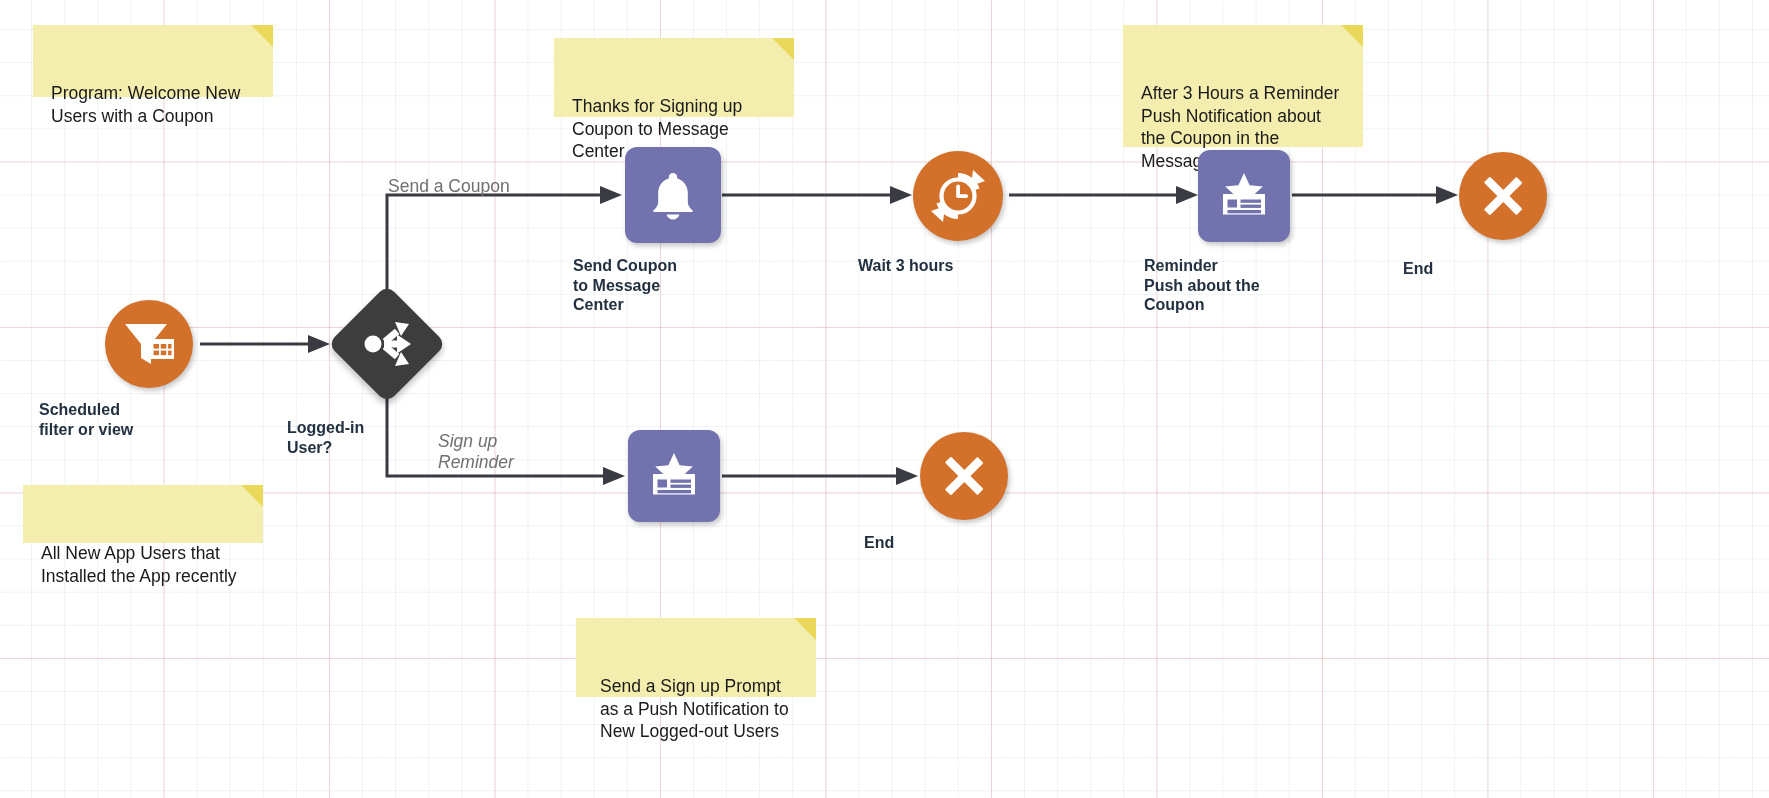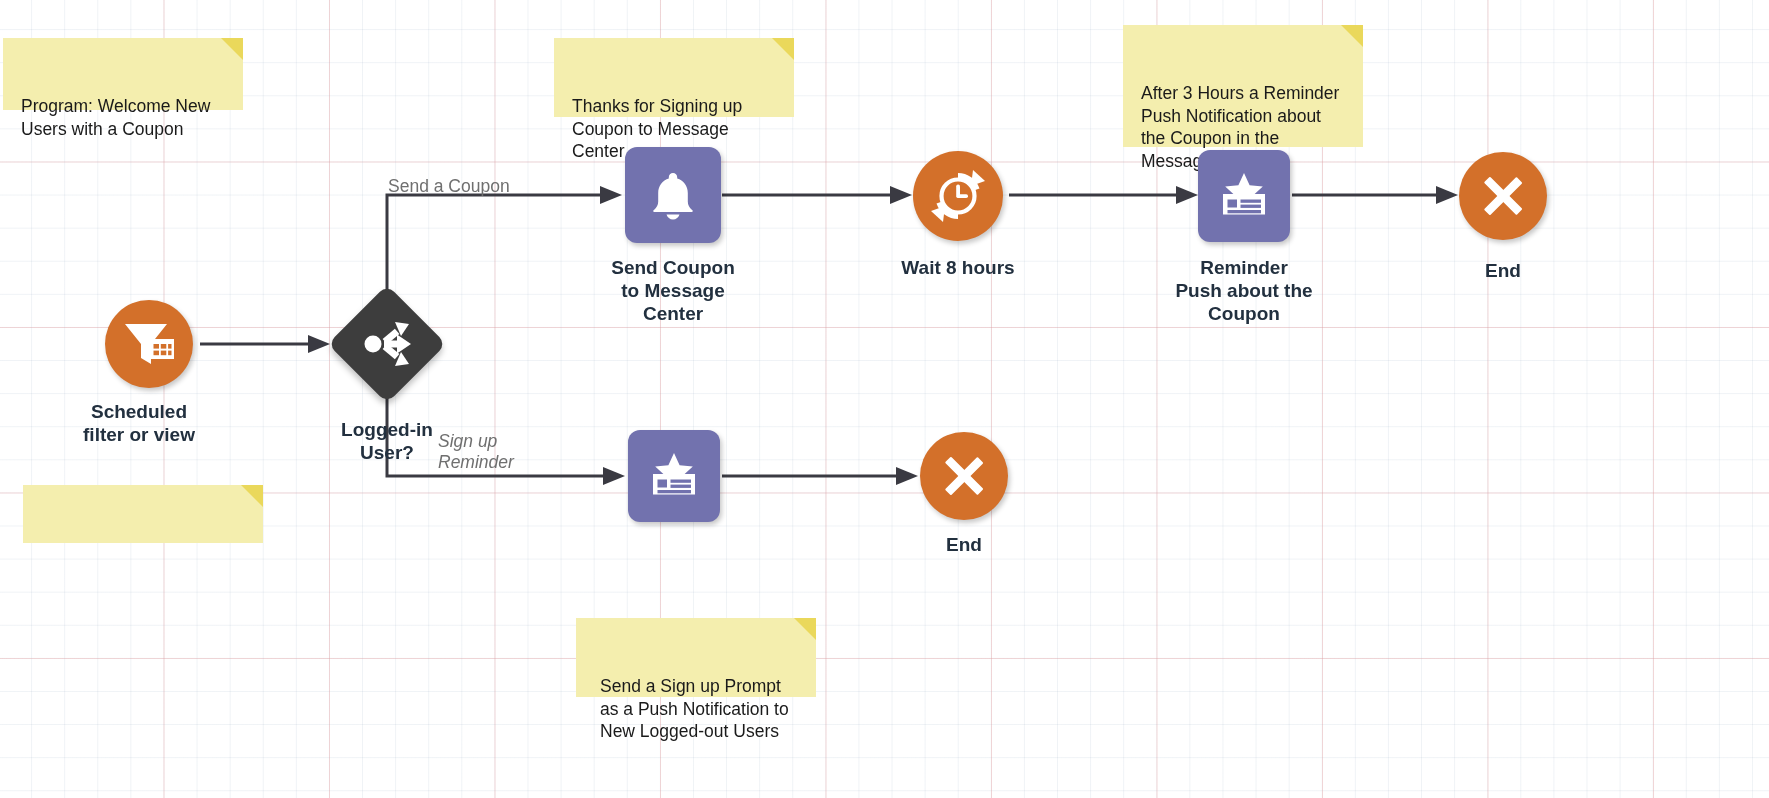--- a/index.html
+++ b/index.html
@@ -83,23 +83,22 @@
   }
   .shape-diamond > .dicon {
     transform: rotate(-45deg);
     display: flex;
     align-items: center;
     justify-content: center;
   }
 
   .node-label {
     position: absolute;
-    text-align: center;
     font-weight: bold;
-    font-size: 19px;
+    font-size: 16px;
     line-height: 1.22;
     color: #22303f;
     font-family: "Liberation Sans", sans-serif;
     white-space: pre-line;
   }
 
   
   .edge-label {
     position: absolute;
     color: #6f6f6f;
@@ -143,21 +142,21 @@
     <line x1="1009" y1="195" x2="1176" y2="195"></line>
     <polygon points="1176,186 1198,195 1176,204"></polygon>
 
     <line x1="1292" y1="195" x2="1436" y2="195"></line>
     <polygon points="1436,186 1458,195 1436,204"></polygon>
 
     <line x1="722" y1="476" x2="896" y2="476"></line>
     <polygon points="896,467 918,476 896,485"></polygon>
   </svg>
 
-  <div class="note" style="left:3px; top:25px; width:240px; height:72px;margin-top:13px;">
+  <div class="note" style="left:33px; top:25px; width:240px; height:72px;">
     <span class="fold"></span>
     <span>Program: Welcome New
 Users with a Coupon</span>
   </div>
 
   <div class="note" style="left:554px; top:38px; width:240px; height:79px;">
     <span class="fold"></span>
     <span>Thanks for Signing up
 Coupon to Message
 Center</span>
@@ -166,20 +165,22 @@
   <div class="note" style="left:1123px; top:25px; width:240px; height:122px;">
     <span class="fold"></span>
     <span>After 3 Hours a Reminder
 Push Notification about
 the Coupon in the
 Message Center</span>
   </div>
 
   <div class="note" style="left:23px; top:485px; width:240px; height:58px;">
     <span class="fold"></span>
+    <span>All New App Users that
+Installed the App recently</span>
   </div>
 
   <div class="note" style="left:576px; top:618px; width:240px; height:79px;padding-left:24px;">
     <span class="fold"></span>
     <span>Send a Sign up Prompt
 as a Push Notification to
 New Logged-out Users</span>
   </div>
 
   <div class="node shape-circle" style="left:105px; top:300px; width:88px; height:88px;">
@@ -240,21 +241,21 @@
       <polygon points="44,3 56,14 42,19" fill="#ffffff"></polygon>
       <path d="M29 52 A23 23 0 0 1 7.5 36.5 L13.2 34.4 A17 17 0 0 0 29 46 Z" fill="#ffffff"></path>
       <polygon points="14,55 2,44 16,39" fill="#ffffff"></polygon>
 
       <circle cx="29" cy="29" r="16.5" fill="none" stroke="#ffffff" stroke-width="4.2"></circle>
 
       <rect x="27.2" y="17.5" width="3.8" height="13.5" rx="1.8" fill="#ffffff"></rect>
       <rect x="28" y="27.2" width="11" height="3.8" rx="1.8" fill="#ffffff"></rect>
     </svg>
   </div>
-  <div class="node-label" style="left:858px; top:256px; width:200px;">Wait 8 hours</div>
+  <div class="node-label" style="left:858px; top:256px; width:200px;">Wait 3 hours</div>
 
   <div class="node shape-rounded" style="left:1198px; top:150px; width:92px; height:92px;">
     <svg width="58" height="54" viewBox="0 0 58 54">
       <polygon points="29,4 34.6,16.2 47.8,17.6 38,26.6 40.7,39.6 29,33.2 17.3,39.6 20,26.6 10.2,17.6 23.4,16.2" fill="#ffffff"></polygon>
       <path d="M8 25 L21.4 25 L29 29.2 L36.6 25 L50 25 L50 45.5 L8 45.5 Z" fill="#ffffff"></path>
       <g fill="#7272ae">
         <rect x="12.5" y="30.5" width="9.5" height="8"></rect>
         <rect x="25.5" y="30.5" width="20.5" height="3.3"></rect>
         <rect x="12.5" y="41" width="33.5" height="3.3"></rect>
         <rect x="25.5" y="35.6" width="20.5" height="3.3"></rect>

